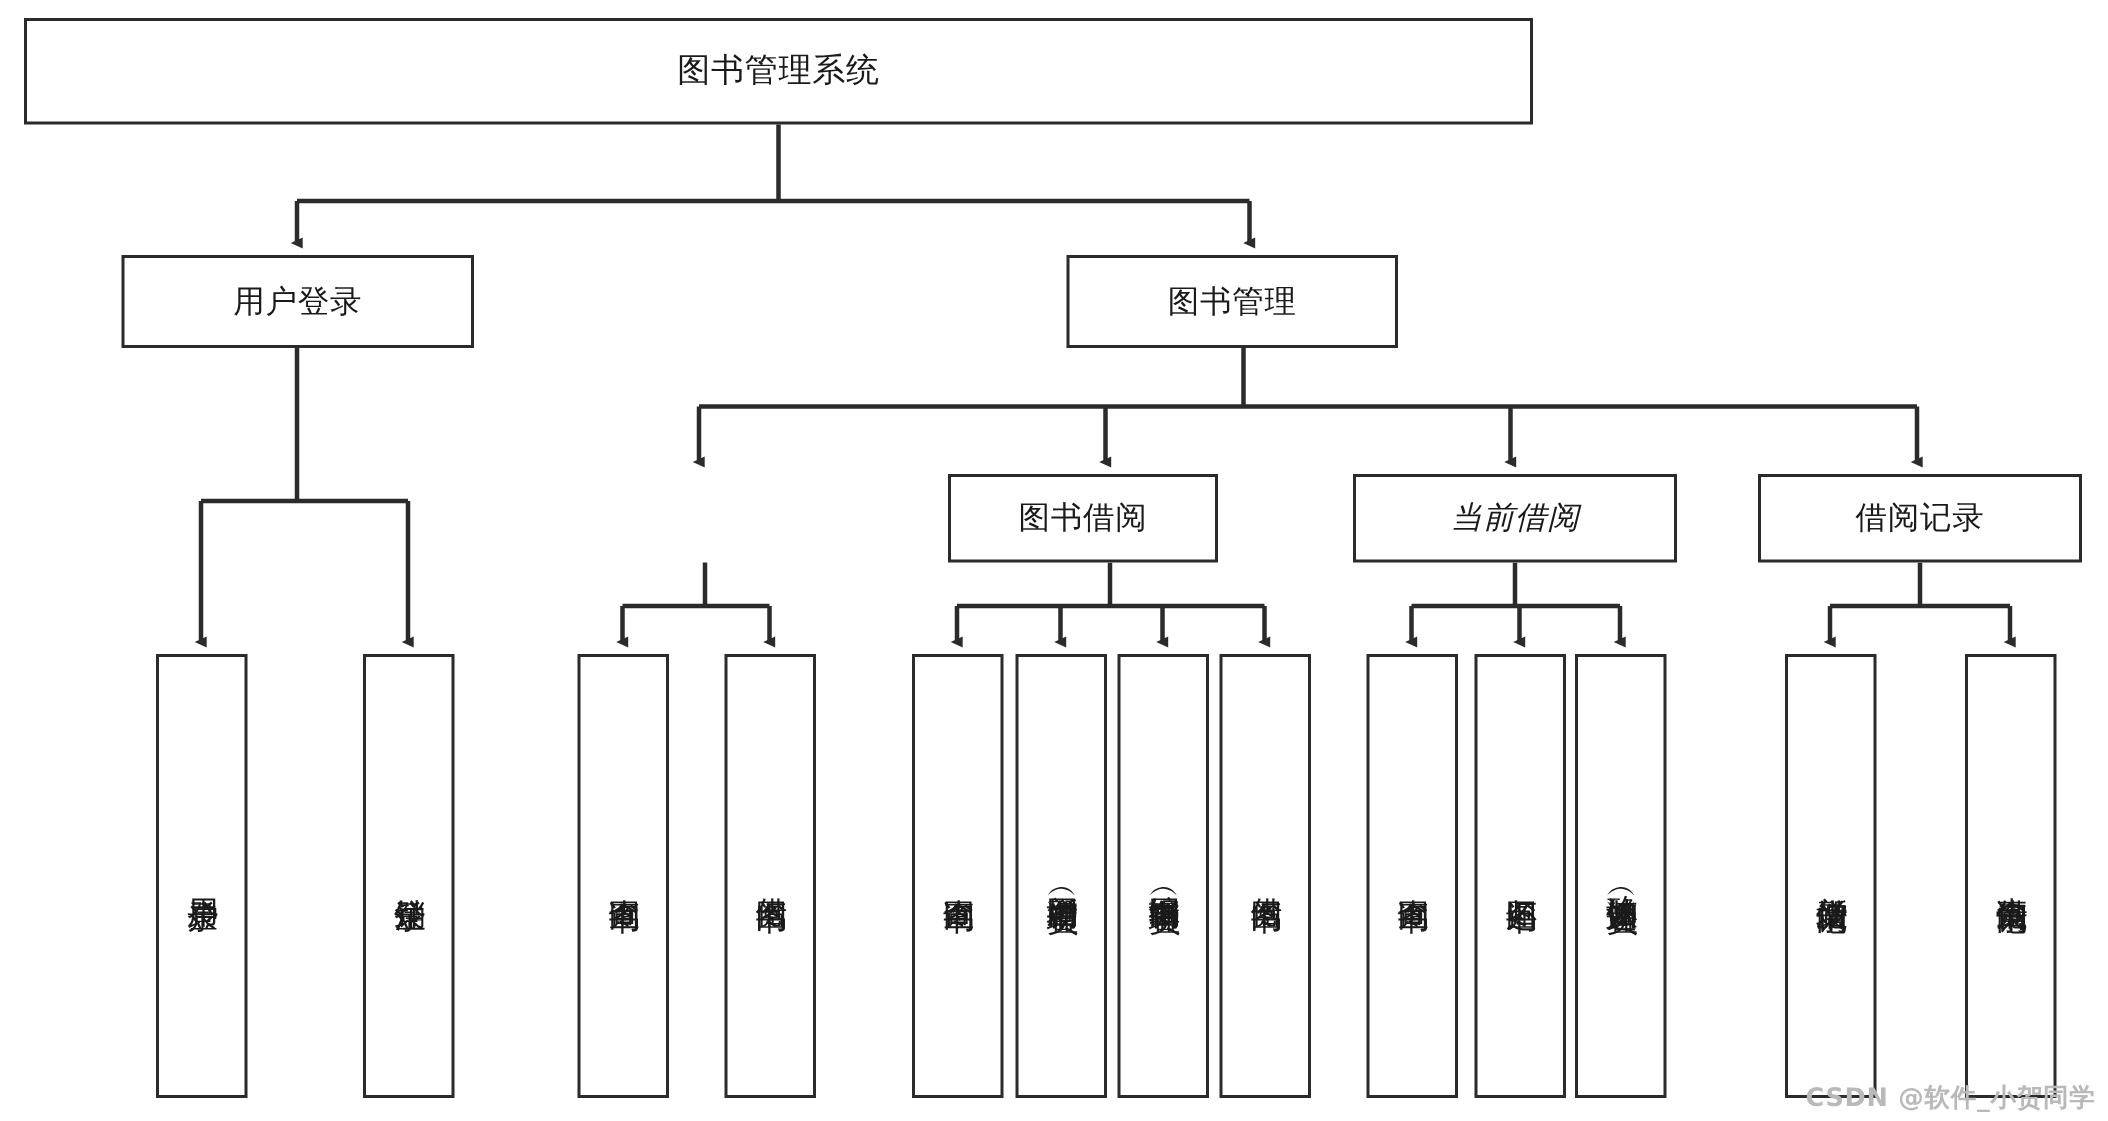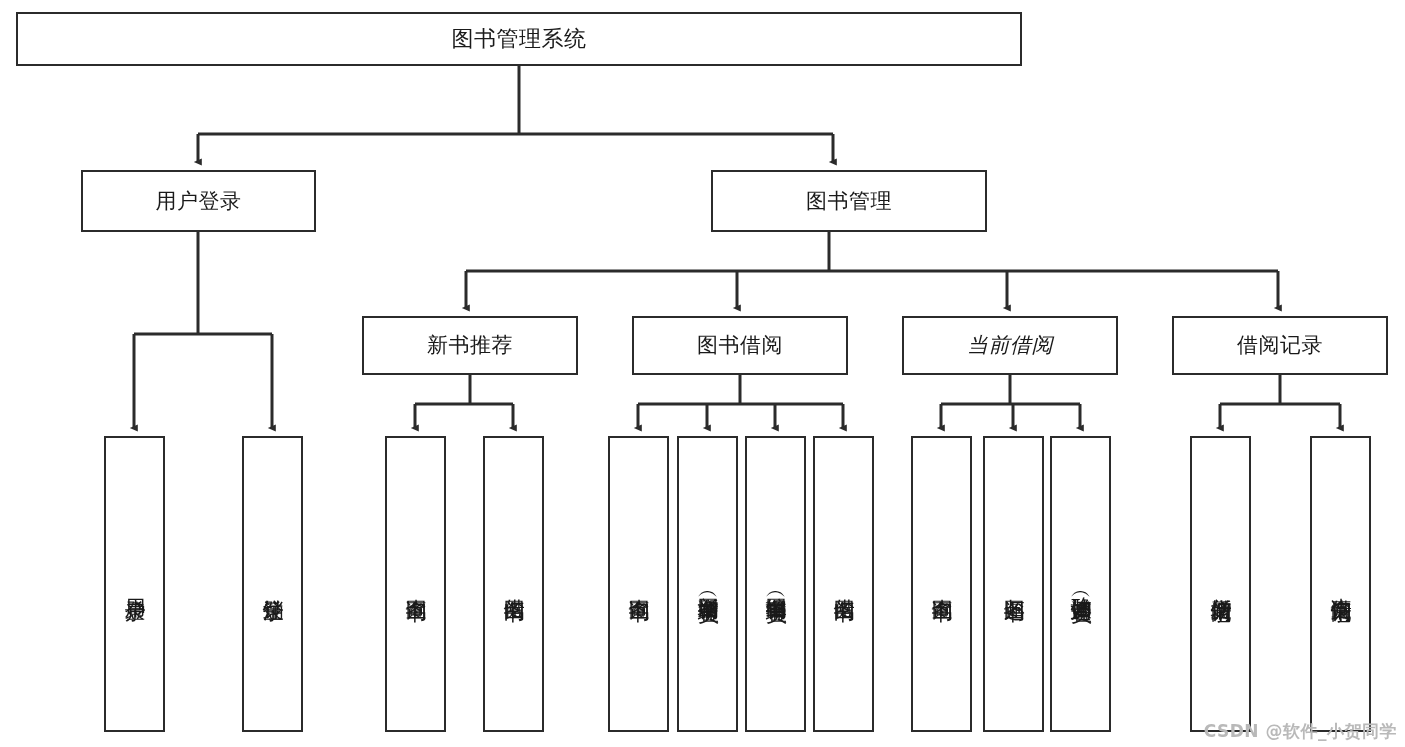--- a/index.html
+++ b/index.html
@@ -120,35 +120,32 @@
       <path d="M1013,404 L1013,428" marker-end="url(#arrowhead)"></path>
       <path d="M1080,404 L1080,428" marker-end="url(#arrowhead)"></path>
 
       <path d="M1280,375 L1280,404"></path>
       <path d="M1220,404 L1340,404"></path>
       <path d="M1220,404 L1220,428" marker-end="url(#arrowhead)"></path>
       <path d="M1340,404 L1340,428" marker-end="url(#arrowhead)"></path>
     </g>
   </svg>
 
-  <div class="node level-root" style="left: 16px; top: 12px; width: 1006px; height: 54px;">
+  <div class="node level-root" style="left: 16px; top: 12px; width: 1006px; height: 71px;">
     <span class="node-label">图书管理系统</span>
   </div>
 
   <div class="node level-2" style="left: 81px; top: 170px; width: 235px; height: 62px;">
     <span class="node-label">用户登录</span>
   </div>
-  <div class="node level-2" style="left: 711px; top: 170px; width: 276px; height: 62px;">
+  <div class="node level-2" style="left: 711px; top: 170px; width: 221px; height: 62px;">
     <span class="node-label">图书管理</span>
   </div>
 
-  <div class="node level-3" style="left: 362px; top: 316px; width: 216px; height: 59px;">
-    <span class="node-label">新书推荐</span>
-  </div>
-  <div class="node level-3" style="left: 632px; top: 316px; width: 216px; height: 59px; align-items: center;">
+  <div class="node level-3" style="left: 632px; top: 316px; width: 180px; height: 59px; align-items: center;">
     <span class="node-label">图书借阅</span>
   </div>
   <div class="node level-3" style="left: 902px; top: 316px; width: 216px; height: 59px; font-style: italic;">
     <span class="node-label">当前借阅</span>
   </div>
   <div class="node level-3" style="left: 1172px; top: 316px; width: 216px; height: 59px;">
     <span class="node-label">借阅记录</span>
   </div>
 
   <div class="node leaf" style="left: 104px; top: 436px; width: 61px; height: 296px;">

